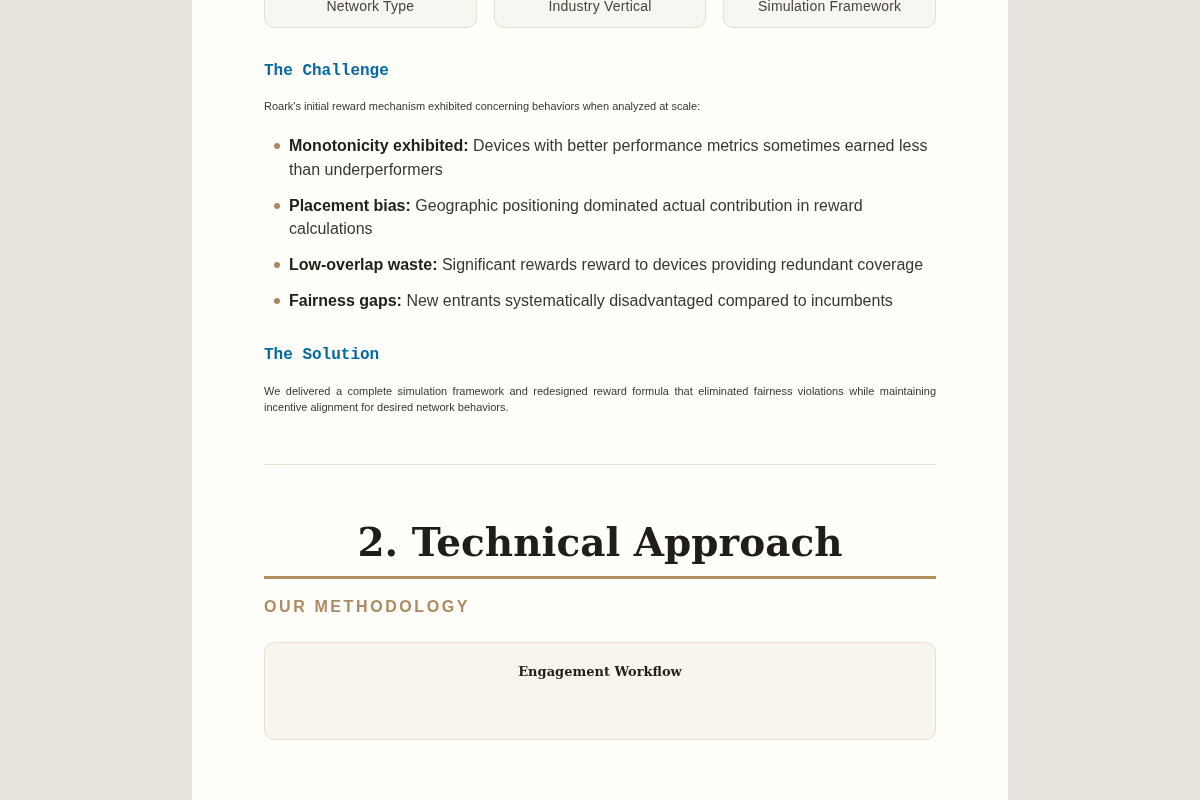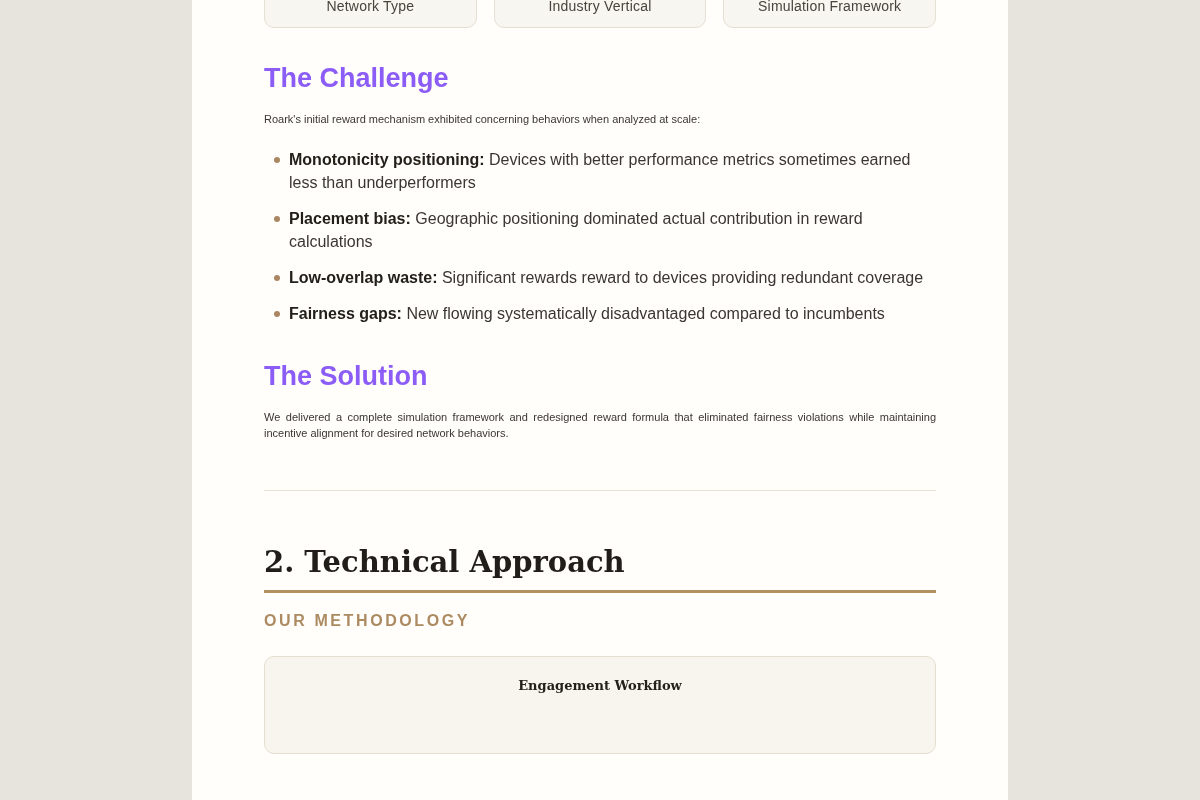--- a/index.html
+++ b/index.html
@@ -39,24 +39,24 @@
     justify-content: center;
     padding-bottom: 13px;
   }
   .info-card-label {
     font-size: 14px;
     color: #48443d;
     letter-spacing: 0.2px;
   }
 
   h2.section-h2 {
-    font-family: Liberation Sans, sans-serif;
-    font-size: 27px;
+    font-family: Liberation Mono, monospace;
+    font-size: 16px;
     font-weight: 700;
-    color: #8b5cf6;
+    color: #0369a1;
     margin: 34px 0 0;
     line-height: 1.2;
   }
   p.body-text {
     font-size: 11px;
     line-height: 1.47;
     margin: 17px 0 0;
     color: #3a3632;
   }
   p.justified { text-align: justify; }
@@ -83,27 +83,28 @@
   .bullet-text strong { color: #222019; }
 
   hr.section-divider {
     border: none;
     border-top: 1px solid #e8e2d6;
     margin: 49px 0 0;
   }
 
   h1.section-h1 {
     font-family: "DejaVu Serif", serif;
-    font-size: 29px;
+    font-size: 39px;
     font-weight: 700;
     color: #211e19;
     margin: 54px 0 0;
     padding-bottom: 10px;
     border-bottom: 3px solid #b3905f;
     line-height: 1.2;
+    text-align: center;
   }
   .eyebrow {
     margin-top: 19px;
     font-size: 16px;
     font-weight: 700;
     letter-spacing: 2.6px;
     color: #ac8a62;
   }
 
   
@@ -139,33 +140,33 @@
         <span class="info-card-label">Simulation Framework</span>
       </div>
     </div>
 
     <h2 class="section-h2">The Challenge</h2>
     <p class="body-text">Roark's initial reward mechanism exhibited concerning behaviors when analyzed at scale:</p>
 
     <ul class="bullet-list">
       <li>
         <span class="bullet-dot"></span>
-        <span class="bullet-text"><strong>Monotonicity positioning:</strong> <span>Devices with better performance metrics sometimes earned less than underperformers</span></span>
+        <span class="bullet-text"><strong>Monotonicity exhibited:</strong> <span>Devices with better performance metrics sometimes earned less than underperformers</span></span>
       </li>
       <li>
         <span class="bullet-dot"></span>
         <span class="bullet-text"><strong>Placement bias:</strong> <span>Geographic positioning dominated actual contribution in reward calculations</span></span>
       </li>
       <li>
         <span class="bullet-dot"></span>
         <span class="bullet-text"><strong>Low-overlap waste:</strong> <span>Significant rewards reward to devices providing redundant coverage</span></span>
       </li>
       <li>
         <span class="bullet-dot"></span>
-        <span class="bullet-text"><strong>Fairness gaps:</strong> <span>New flowing systematically disadvantaged compared to incumbents</span></span>
+        <span class="bullet-text"><strong>Fairness gaps:</strong> <span>New entrants systematically disadvantaged compared to incumbents</span></span>
       </li>
     </ul>
 
     <h2 class="section-h2">The Solution</h2>
     <p class="body-text justified">We delivered a complete simulation framework and redesigned reward formula that eliminated fairness violations while maintaining incentive alignment for desired network behaviors.</p>
 
     <hr class="section-divider">
 
     <h1 class="section-h1">2. Technical Approach</h1>
     <div class="eyebrow">OUR METHODOLOGY</div>

